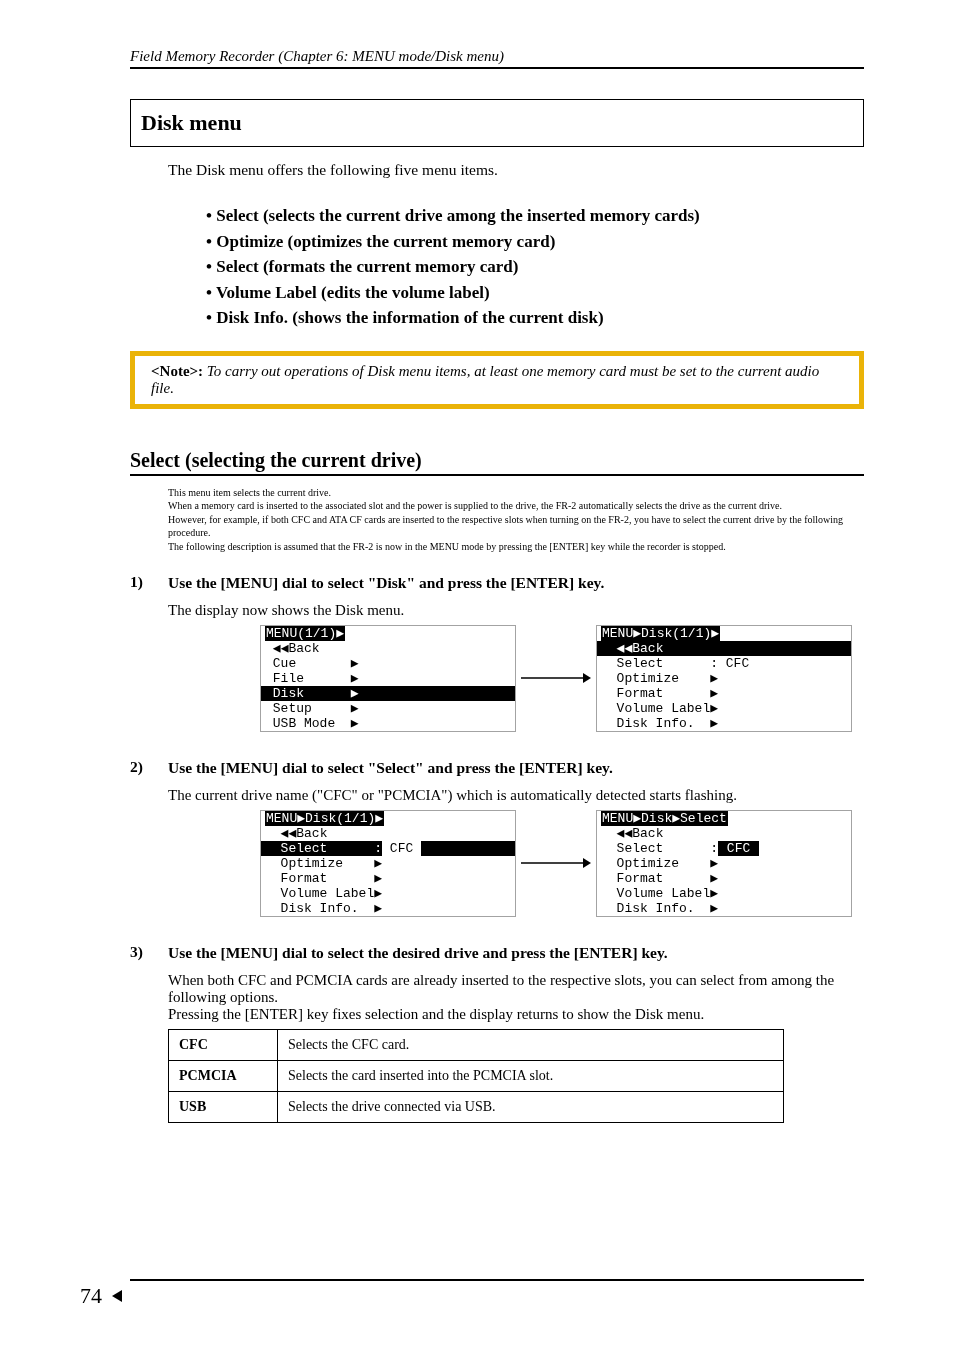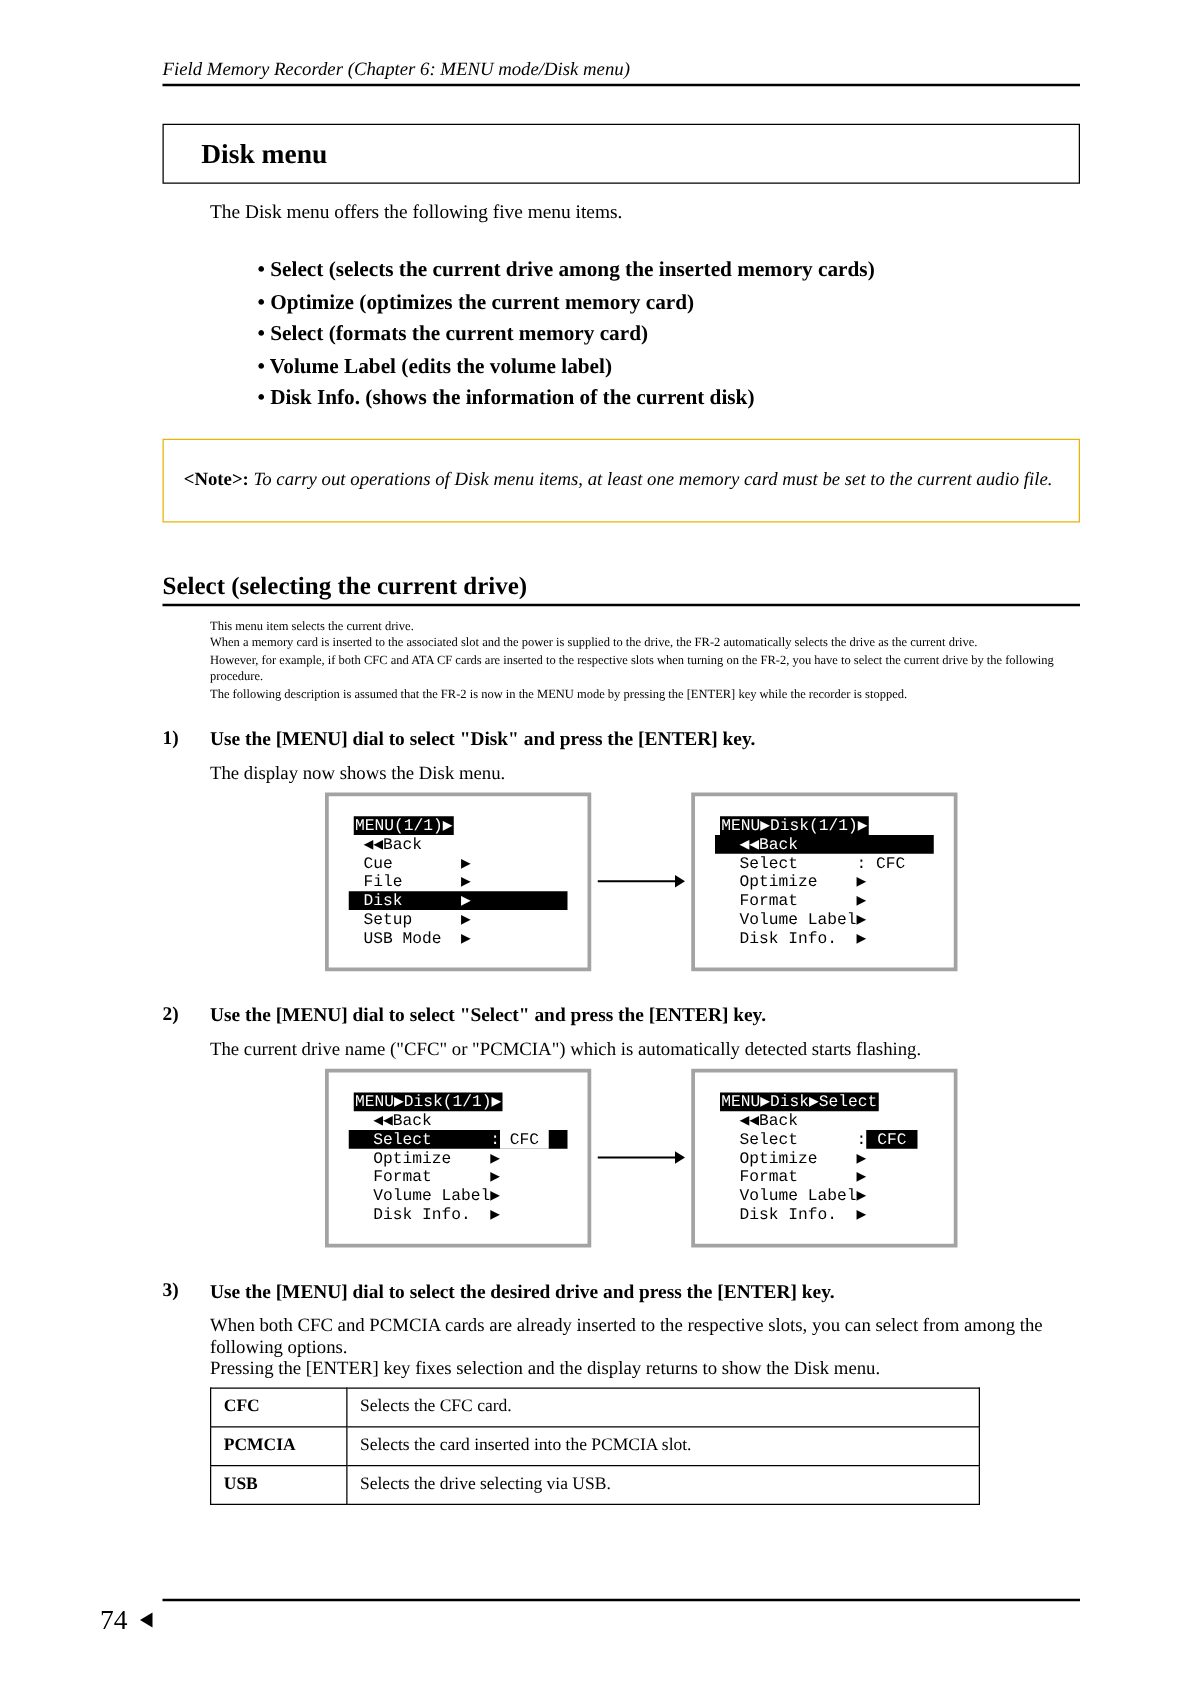--- a/index.html
+++ b/index.html
@@ -22,42 +22,42 @@
     font-size: 15px;
     margin-bottom: 2px;
   }
   .hr-thick {
     border: none;
     border-top: 2px solid #000;
     margin: 0 0 30px 0;
   }
   .boxed-heading {
     border: 1px solid #000;
-    padding: 10px 30px;
+    padding: 10px 10px;
     font-size: 22px;
     font-weight: bold;
     margin-bottom: 14px;
   }
   .body-indent {
     margin-left: 38px;
   }
   .lead {
     font-size: 15.5px;
     margin-bottom: 24px;
   }
   .bullets {
     font-size: 17px;
     font-weight: bold;
     line-height: 1.5;
     margin-left: 38px;
     margin-bottom: 20px;
   }
   .note-box {
-    border: 1px solid #eab308;
-    padding: 24px 16px;
+    border: 5px solid #eab308;
+    padding: 7px 16px;
     font-style: italic;
     font-size: 15px;
     margin-bottom: 40px;
   }
   .note-label {
     font-weight: bold;
     font-style: normal;
   }
   .section-title {
     font-size: 20px;
@@ -102,29 +102,29 @@
   }
   .lcd-pair {
     display: flex;
     align-items: center;
     justify-content: flex-start;
     margin-left: 130px;
     margin-top: 6px;
     margin-bottom: 26px;
   }
   .lcd {
-    border: 3px solid #a3a3a3;
-    width: 213px;
+    border: 1px solid #a3a3a3;
+    width: 256px;
     box-sizing: border-box;
     font-family: 'Courier New', monospace;
     font-size: 13px;
     line-height: 15px;
     background: #fff;
     color: #000;
-    padding: 16px;
+    padding: 0;
   }
   .lcd-line {
     display: flex;
     padding: 0 4px;
     white-space: pre;
   }
   .inv {
     background: #000;
     color: #fff;
     padding: 0 1px;
@@ -307,21 +307,21 @@
         <tr>
       <td class="opt">CFC</td>
       <td>Selects the CFC card.</td>
     </tr>
     <tr>
       <td class="opt">PCMCIA</td>
       <td>Selects the card inserted into the PCMCIA slot.</td>
     </tr>
     <tr>
       <td class="opt">USB</td>
-      <td>Selects the drive selecting via USB.</td>
+      <td>Selects the drive connected via USB.</td>
     </tr>
   </tbody>
     </table>
 
   <div class="footer-line"></div>
   <div class="page-num">
     <span>74</span>
     <span class="tri"></span>
   </div>
 

